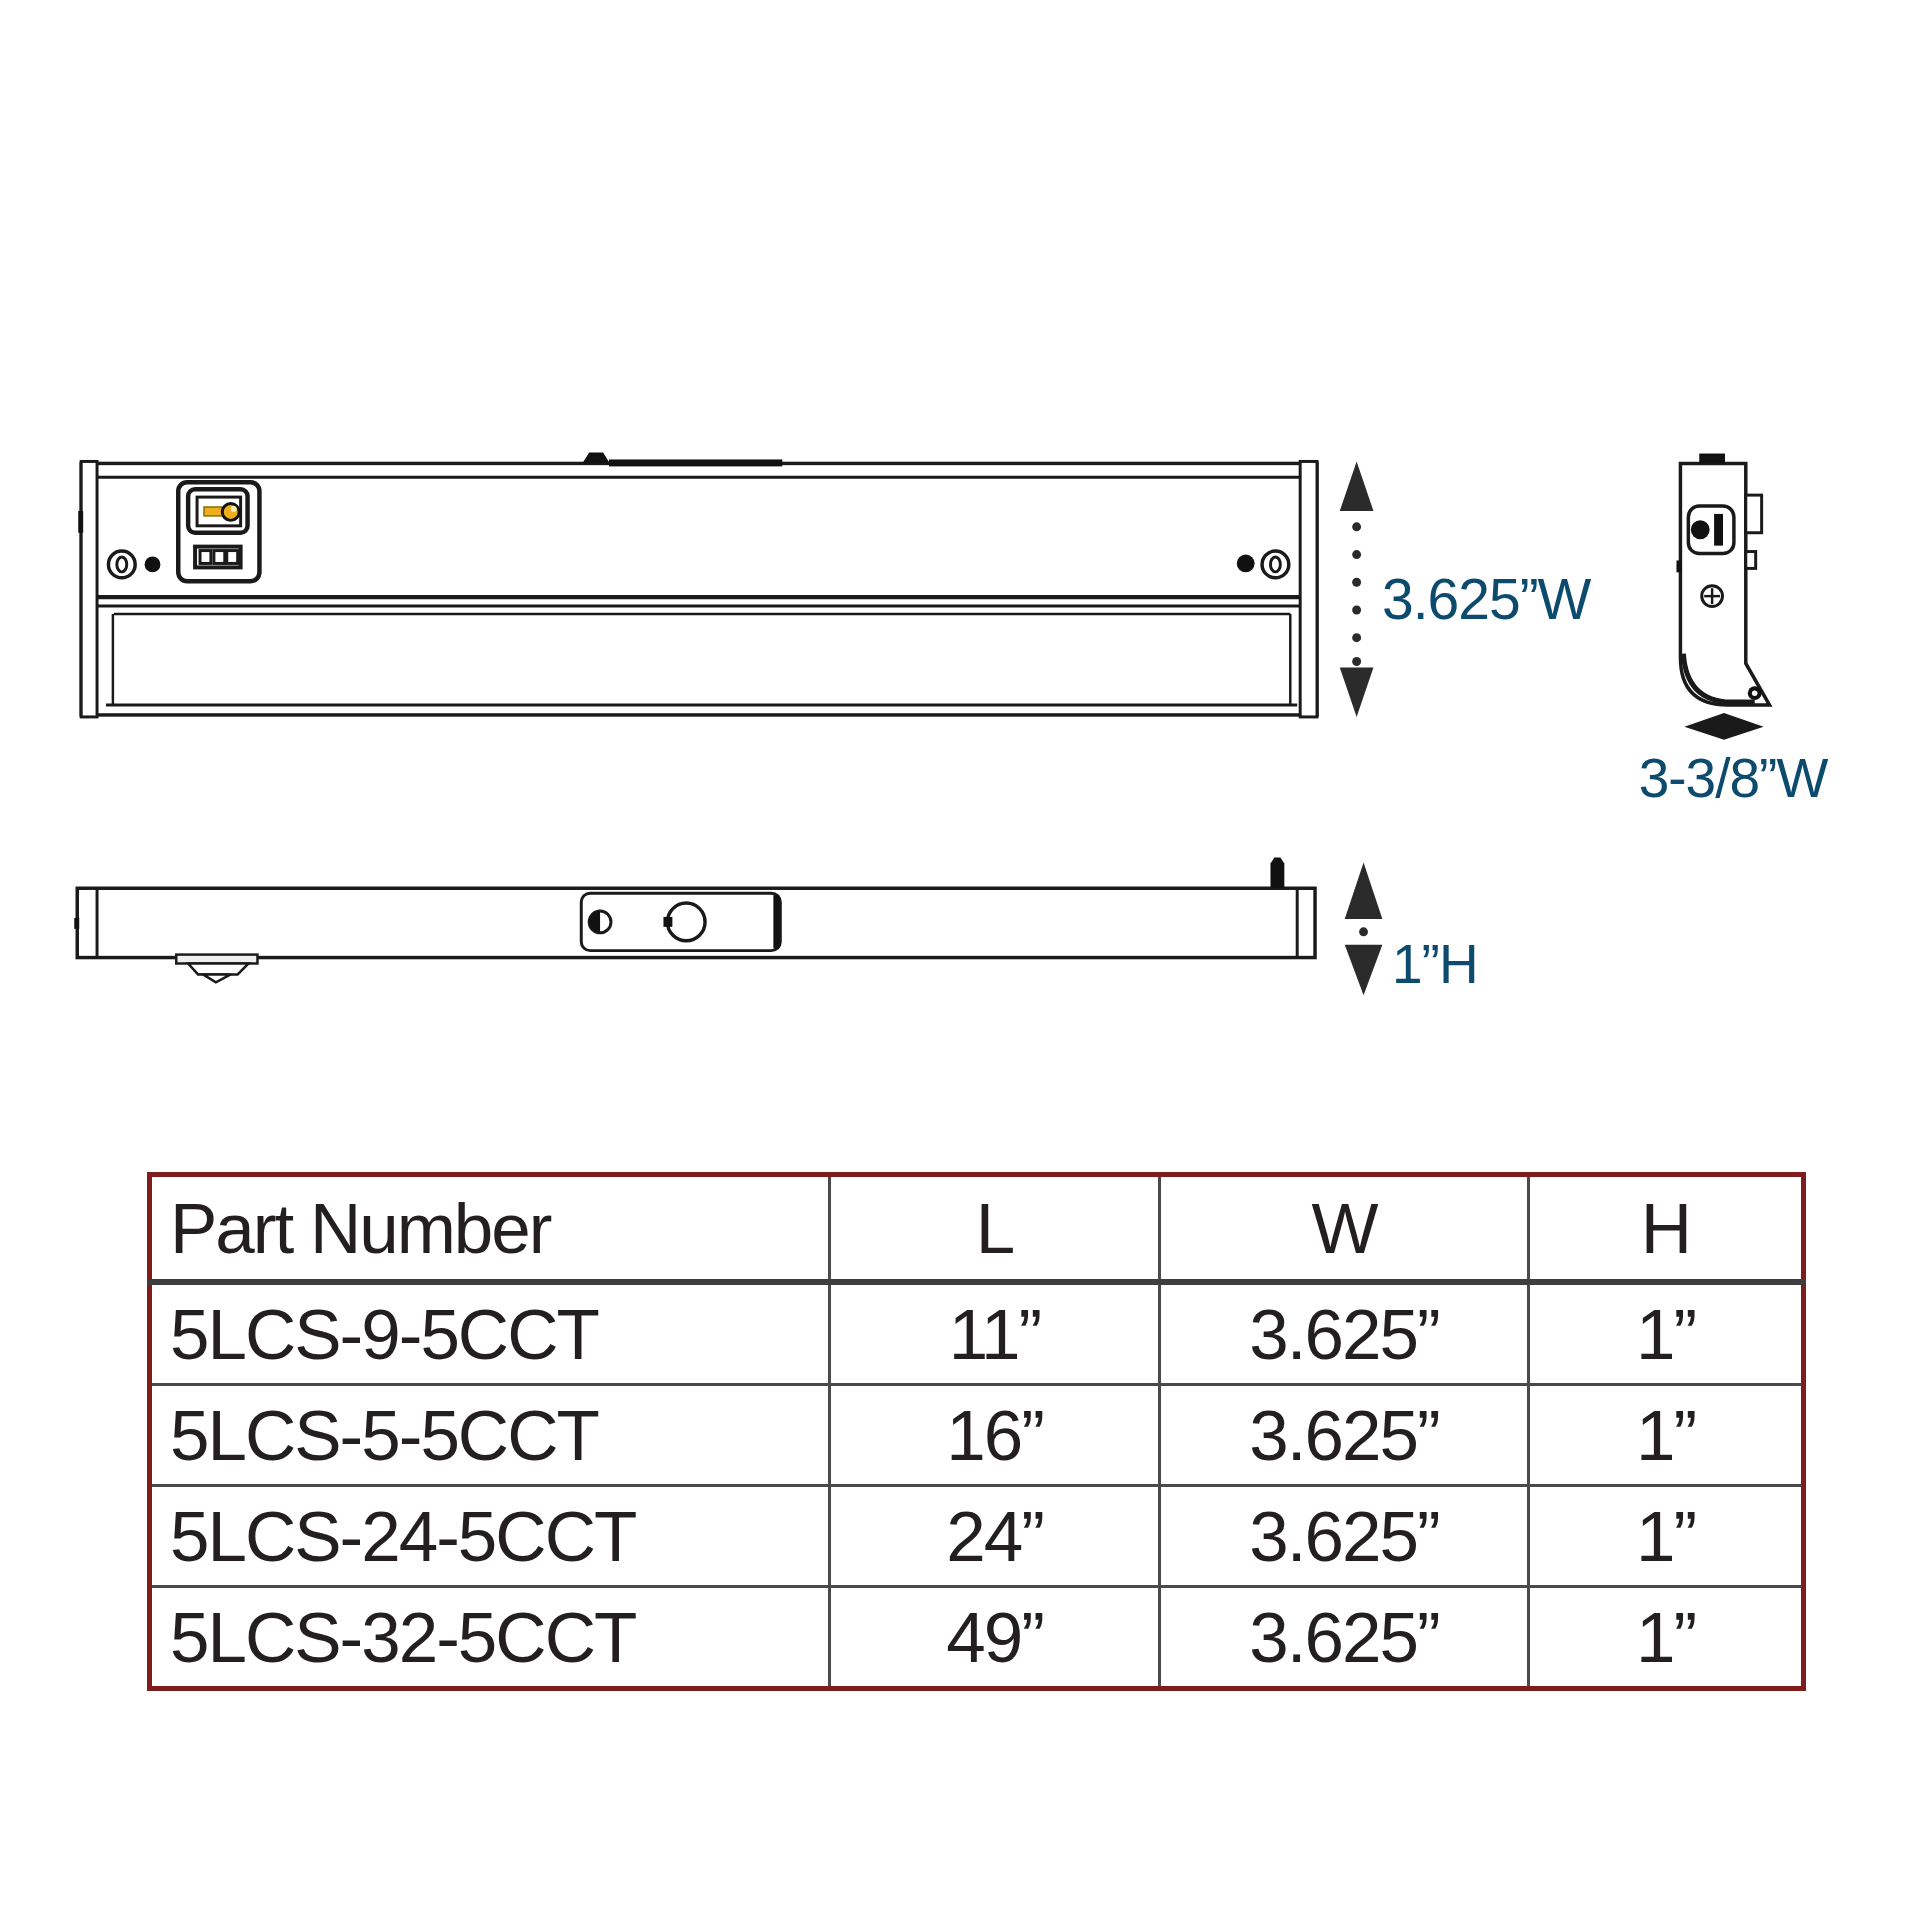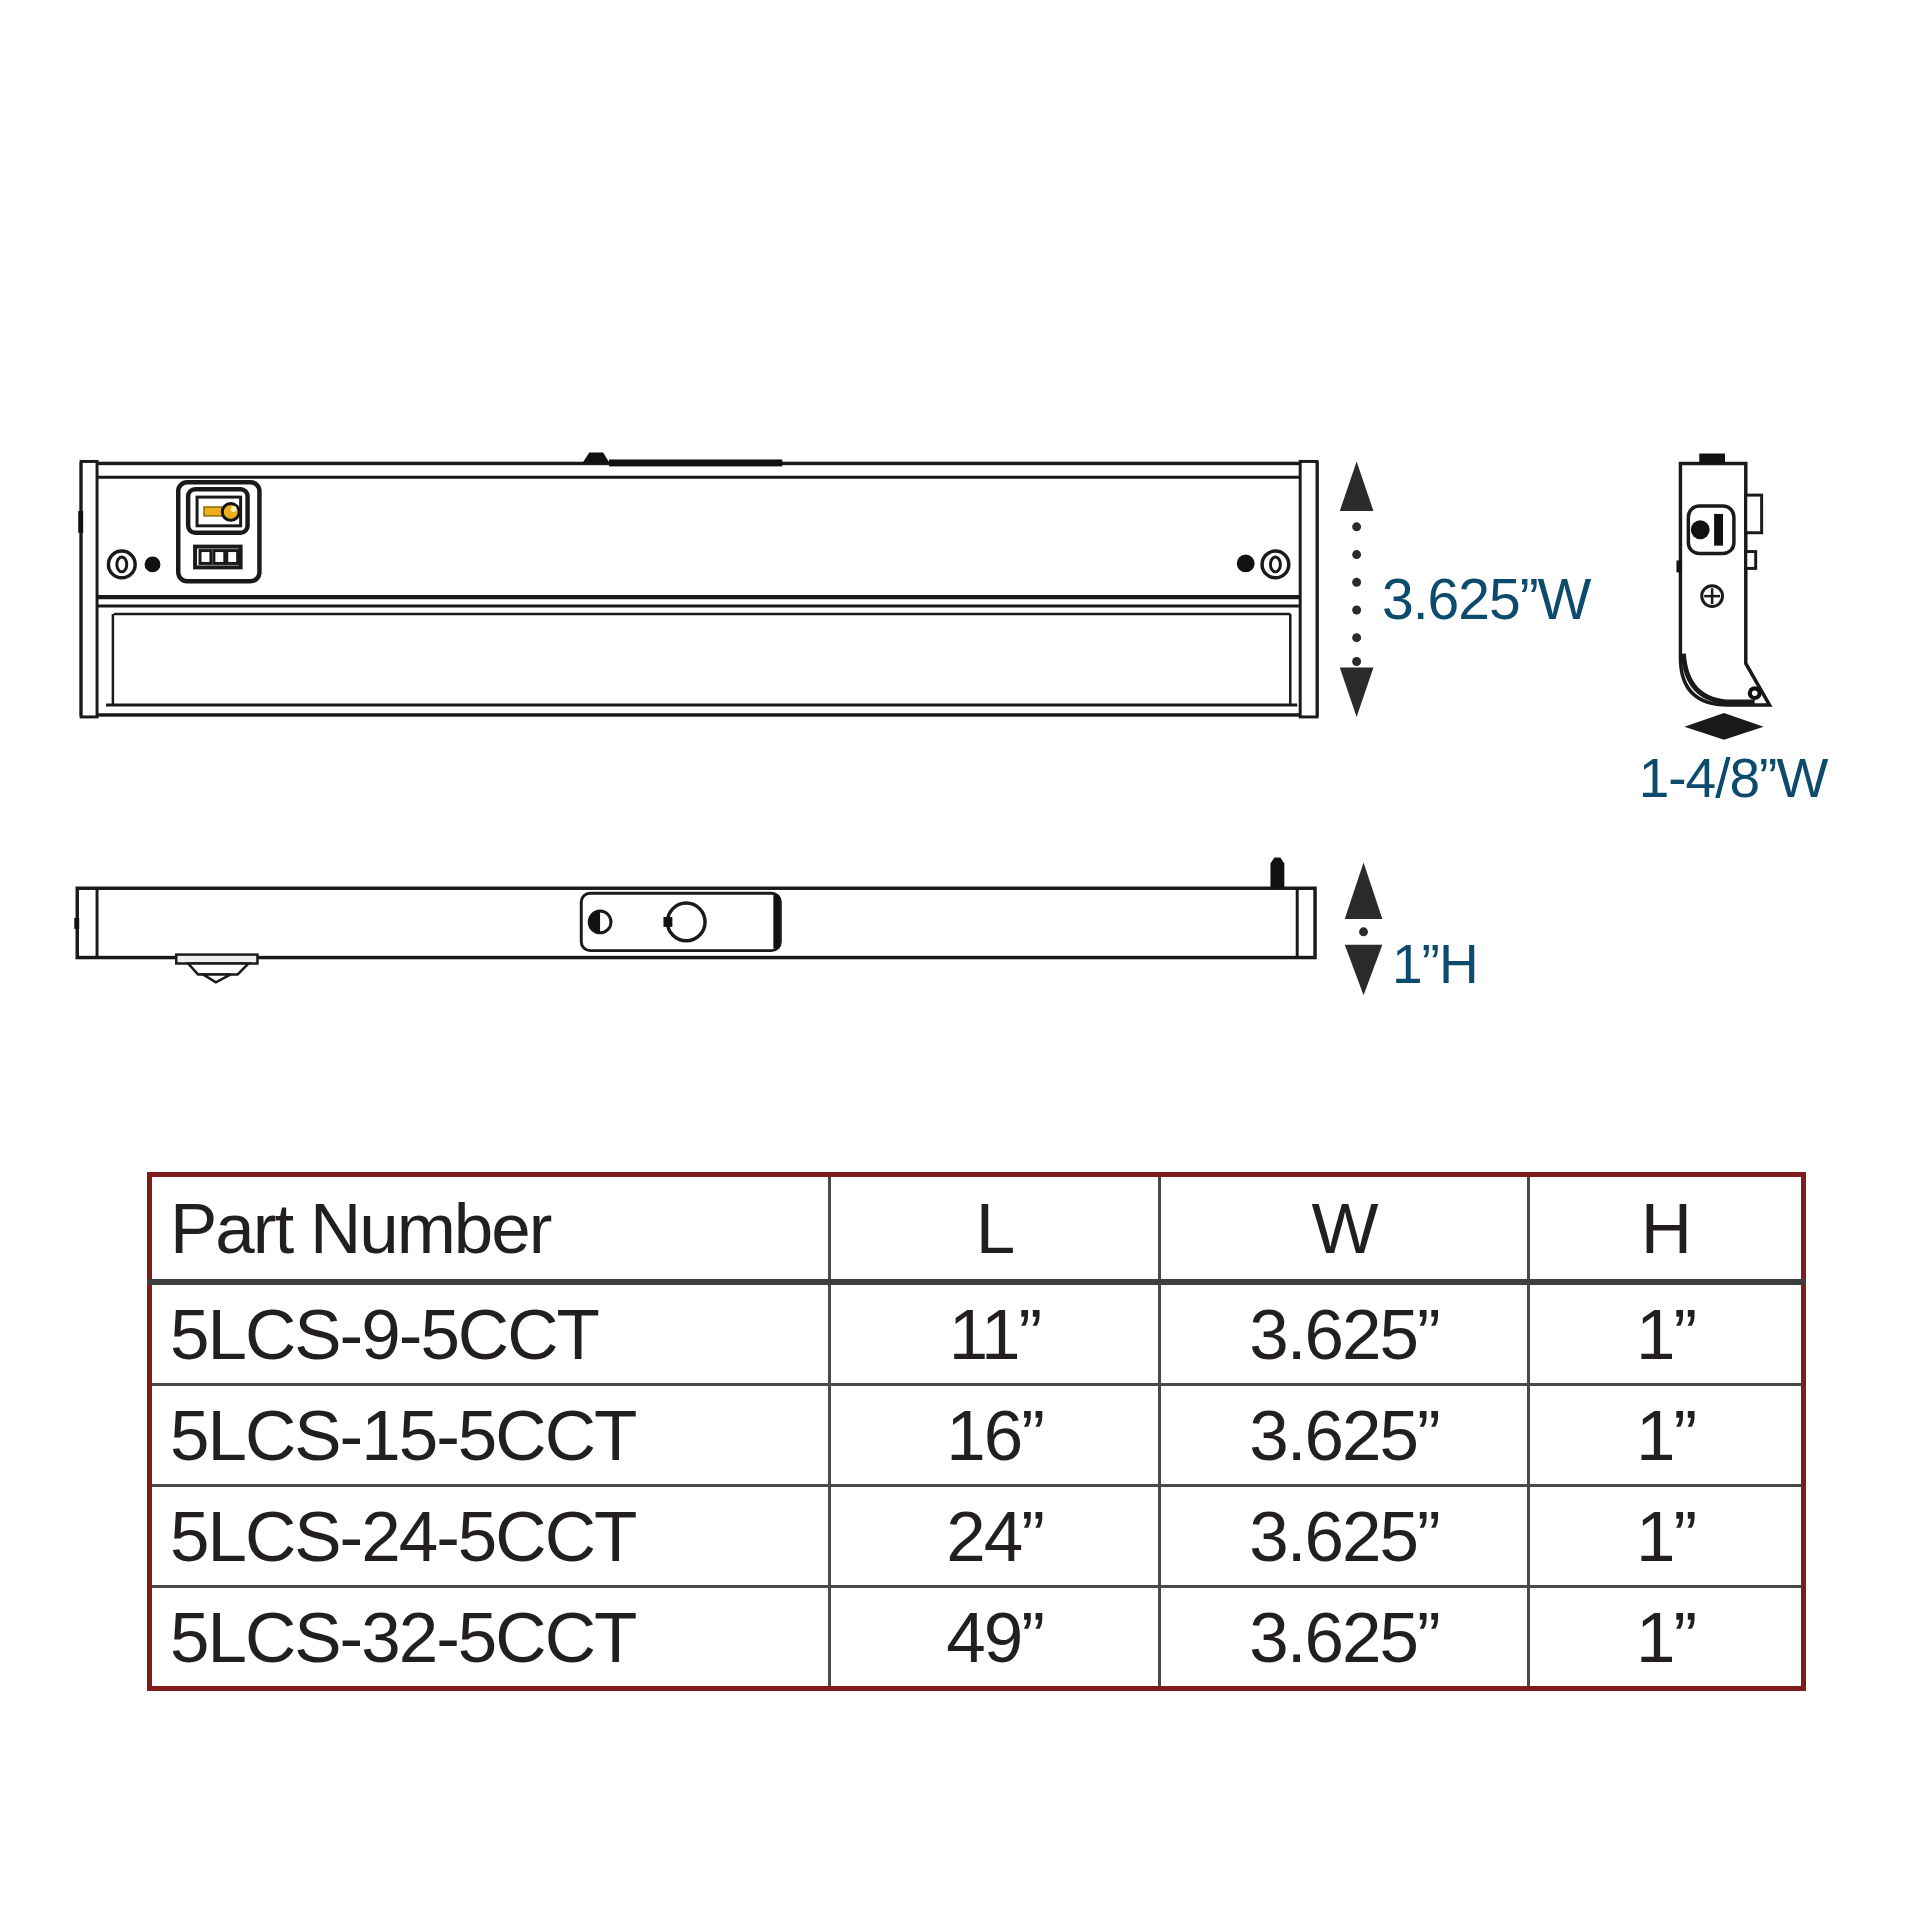--- a/index.html
+++ b/index.html
@@ -132,21 +132,21 @@
     </g>
 
     <g fill="#2b2b2b" stroke="none">
       <polygon points="1377,871 1358,928 1396,928"></polygon>
       <circle cx="1377" cy="941" r="4.5"></circle>
       <polygon points="1377,1005 1358,954 1396,954"></polygon>
     </g>
   </svg>
 
   <div class="dim-label" id="front-width-label" style="left:1382px;top:571px;">3.625”W</div>
-  <div class="dim-label" id="side-width-label" style="left:1634px;top:751px;font-size:55px;">1-4/8”W</div>
+  <div class="dim-label" id="side-width-label" style="left:1634px;top:751px;font-size:55px;">3-3/8”W</div>
   <div class="dim-label" id="side-height-label" style="left:1392px;top:937px;font-size:55px;">1”H</div>
 
   <div id="spec-table-wrap">
     <table class="spec">
       <colgroup>
         <col style="width:680px">
           <col style="width:330px">
         <col style="width:369px">
           <col style="width:275px">
       </colgroup>
@@ -159,21 +159,21 @@
         </tr>
       </thead>
       <tbody>
         <tr>
           <td class="c-part">5LCS-9-5CCT</td>
           <td class="c-num">11”</td>
           <td class="c-num">3.625”</td>
           <td class="c-num">1”</td>
         </tr>
         <tr>
-          <td class="c-part">5LCS-15-5CCT</td>
+          <td class="c-part">5LCS-5-5CCT</td>
           <td class="c-num">16”</td>
           <td class="c-num">3.625”</td>
           <td class="c-num">1”</td>
         </tr>
         <tr>
           <td class="c-part">5LCS-24-5CCT</td>
           <td class="c-num">24”</td>
           <td class="c-num">3.625”</td>
           <td class="c-num">1”</td>
         </tr>

